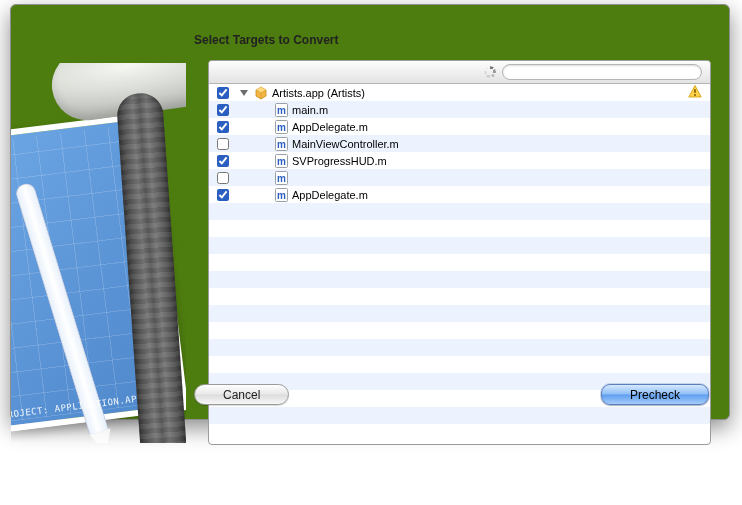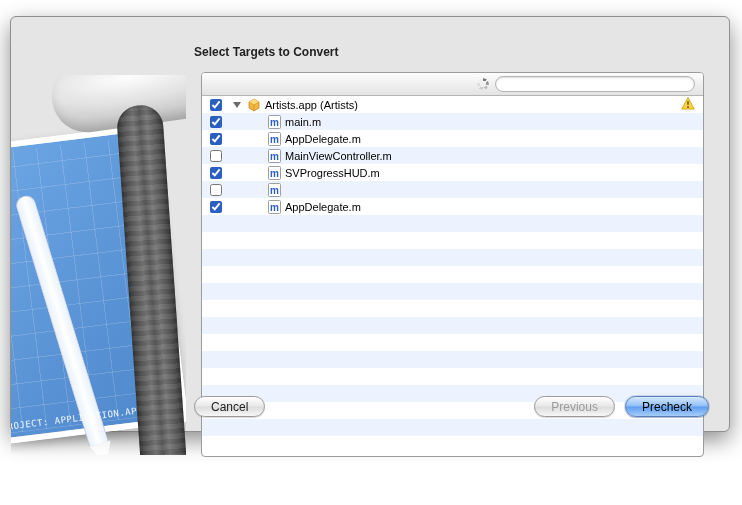--- a/index.html
+++ b/index.html
@@ -8,25 +8,24 @@
     font-family: "Lucida Grande", "Helvetica Neue", sans-serif;
     font-size: 11px; color: #000;
     background: #fff;
     width: 742px; height: 505px;
     position: relative; overflow: hidden;
   }
   .sheet {
     position: absolute;
     left: 10px; top: 4px;
     width: 720px; height: 416px;
-    background: #e5e5e5;
+    background: #4d7c0f;
     border: 1px solid #8f8f8f;
     border-radius: 6px;
     box-shadow: 0 8px 22px rgba(0,0,0,0.45);
-    margin-top: 12px;
   }
   
   .art {
     position: absolute; left: 0; top: 58px;
     width: 175px; height: 380px;
     overflow: hidden; pointer-events: none;
   }
   .blueprint {
     position: absolute; left: -40px; top: 60px;
     width: 200px; height: 300px;
@@ -87,21 +86,21 @@
     opacity:.95;
   }
 
   .title {
     position:absolute; left:183px; top:28px;
     font-size:12px; font-weight:bold; color:#222;
   }
 
   
   .panel {
-    position:absolute; left:190px; top:55px;
+    position:absolute; left:197px; top:55px;
     width:503px; height:385px;
     border:1px solid #9c9c9c; border-radius:4px;
     overflow:hidden; background:#fff;
   }
   .panel-header {
     height:23px;
     background: linear-gradient(#fdfdfd,#e3e3e3);
     border-bottom:1px solid #b5b5b5;
     display:flex; align-items:center; justify-content:flex-end;
     padding:0 8px; gap:6px;
@@ -152,30 +151,31 @@
 
   
   .buttons {
     position:absolute; left:183px; right:20px; bottom:14px;
     display:flex; align-items:center;
   }
   .btn {
     font-size:12px; height:21px;
     border:1px solid #9a9a9a; border-radius:11px;
     background: linear-gradient(#ffffff,#e8e8e8 48%,#dcdcdc 52%,#f7f7f7);
-    padding:0 16px; box-shadow:0 1px 1px rgba(0,0,0,0.15);
+    padding:0 28px; box-shadow:0 1px 1px rgba(0,0,0,0.15);
     color:#222; cursor:default;
     font-family: inherit;
   }
   .btn.disabled { color:#9a9a9a; }
   .btn.default {
     color:#000;
     background: linear-gradient(#d6e9ff,#8fbef6 48%,#5f9ef0 52%,#a6cdfa);
     border-color:#5a7fbc;
     box-shadow: 0 0 0 1px rgba(90,127,188,0.25), 0 1px 1px rgba(0,0,0,0.2);
+    border-radius: 9px;
   }
   .spacer { flex:1; }
 </style>
 </head>
 <body>
 
 <div class="sheet">
 
   <div class="art">
     <div class="blueprint">
@@ -290,18 +290,17 @@
         <div class="row odd"></div>
         <div class="row even"></div>
         <div class="row odd"></div>
         <div class="row even"></div>
       </div>
   </div>
 
   <div class="buttons">
     <button class="btn">Cancel</button>
     <span class="spacer"></span>
-    <button class="btn disabled">Previous</button>
     <span style="width:10px"></span>
     <button class="btn default">Precheck</button>
   </div>
 
 </div>
 
 </body></html>

